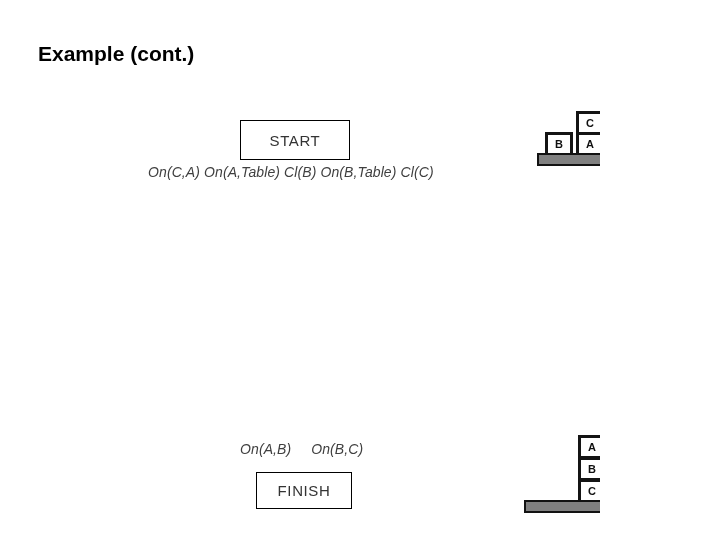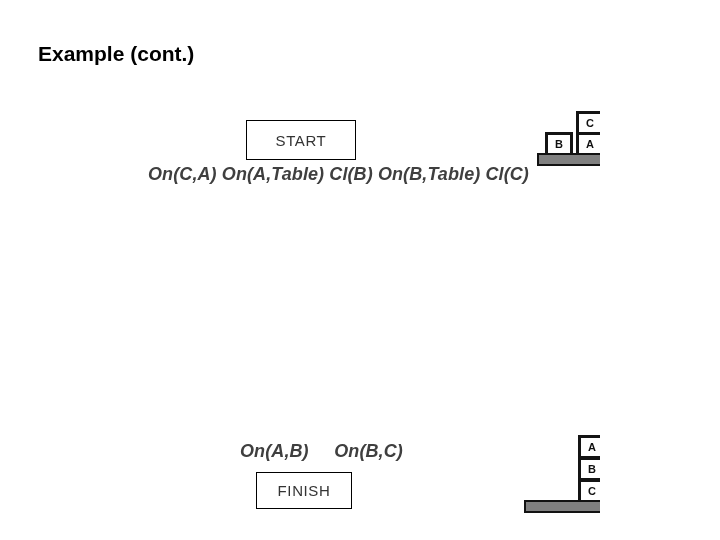--- a/index.html
+++ b/index.html
@@ -37,41 +37,40 @@
     background: #ffffff;
     box-sizing: border-box;
     display: flex;
     align-items: center;
     justify-content: center;
     color: #333333;
     font-size: 15px;
     letter-spacing: 0.6px;
   }
   #start-box {
-    left: 246px;
+    left: 240px;
     top: 120px;
     width: 110px;
     height: 40px;
   }
   #finish-box {
     left: 256px;
     top: 472px;
     width: 96px;
     height: 37px;
     text-align: right;
   }
 
   
   .predicate-line {
     position: absolute;
     font-style: italic;
-    font-size: 18px;
+    font-size: 14px;
     color: #3f3f3f;
     white-space: pre;
-    font-weight: bold;
   }
   #start-predicates {
     left: 148px;
     top: 164px;
     letter-spacing: 0.1px;
   }
   #finish-predicates {
     left: 240px;
     top: 441px;
     letter-spacing: 0.1px;

